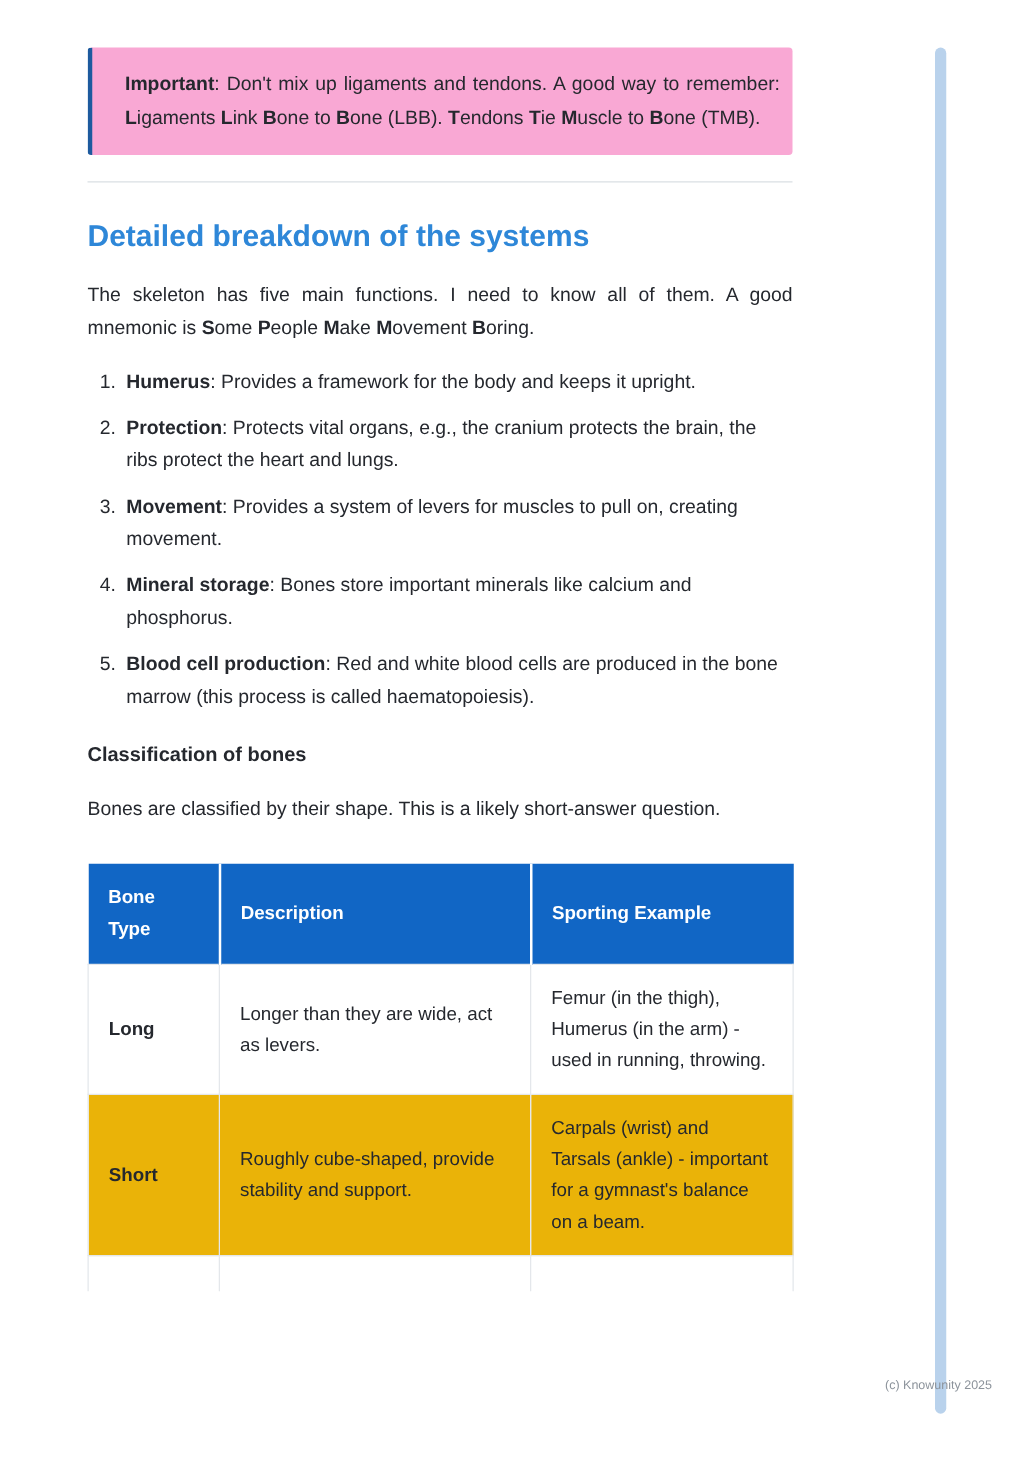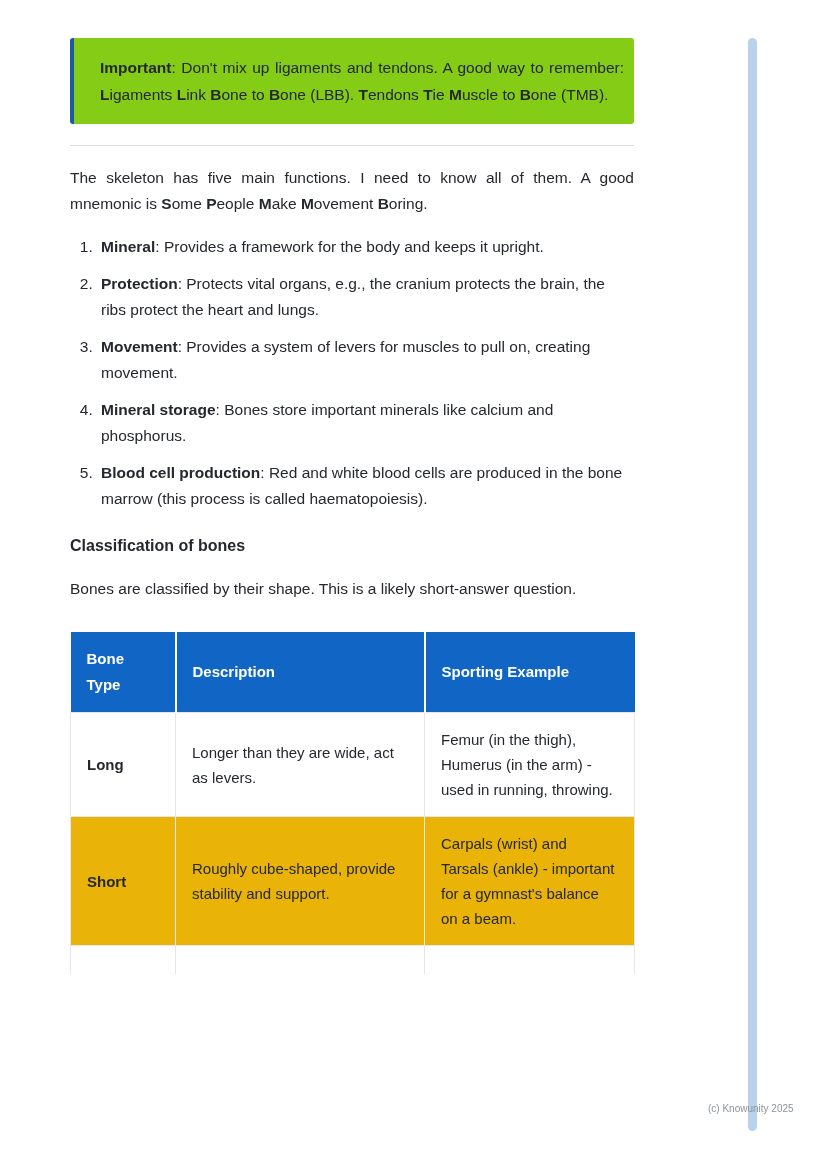--- a/index.html
+++ b/index.html
@@ -16,21 +16,21 @@
     overflow: hidden;
   }
   .content {
     position: absolute;
     left: 70px;
     top: 38px;
     width: 564px;
   }
   
   .callout {
-    background: #84cc16;
+    background: #f9a8d4;
     border-left: 4px solid #1d5a9e;
     border-radius: 3px;
     padding: 16px 10px 16px 26px;
   }
   .callout p {
     font-size: 15.5px;
     line-height: 27px;
     color: #25282e;
     text-align: justify;
   }
@@ -141,26 +141,27 @@
 
 <div class="page">
   <div class="content">
 
     <div class="callout">
       <p><strong>Important</strong>: Don't mix up ligaments and tendons. A good way to remember: <strong>L</strong>igaments <strong>L</strong>ink <strong>B</strong>one to <strong>B</strong>one (LBB). <strong>T</strong>endons <strong>T</strong>ie <strong>M</strong>uscle to <strong>B</strong>one (TMB).</p>
     </div>
 
     <hr class="divider">
 
+    <h1>Detailed breakdown of the systems</h1>
 
 
     <p class="body justify">The skeleton has five main functions. I need to know all of them. A good mnemonic is <strong>S</strong>ome <strong>P</strong>eople <strong>M</strong>ake <strong>M</strong>ovement <strong>B</strong>oring.</p>
 
     <ol class="functions">
-      <li><strong>Mineral</strong><span>: Provides a framework for the body and keeps it upright.</span></li>
+      <li><strong>Humerus</strong><span>: Provides a framework for the body and keeps it upright.</span></li>
       <li><strong>Protection</strong><span>: Protects vital organs, e.g., the cranium protects the brain, the ribs protect the heart and lungs.</span></li>
       <li><strong>Movement</strong><span>: Provides a system of levers for muscles to pull on, creating movement.</span></li>
       <li><strong>Mineral storage</strong><span>: Bones store important minerals like calcium and phosphorus.</span></li>
       <li><strong>Blood cell production</strong><span>: Red and white blood cells are produced in the bone marrow (this process is called haematopoiesis).</span></li>
     </ol>
 
     <p class="subheading">Classification of bones</p>
 
     <p class="body">Bones are classified by their shape. This is a likely short-answer question.</p>
 

